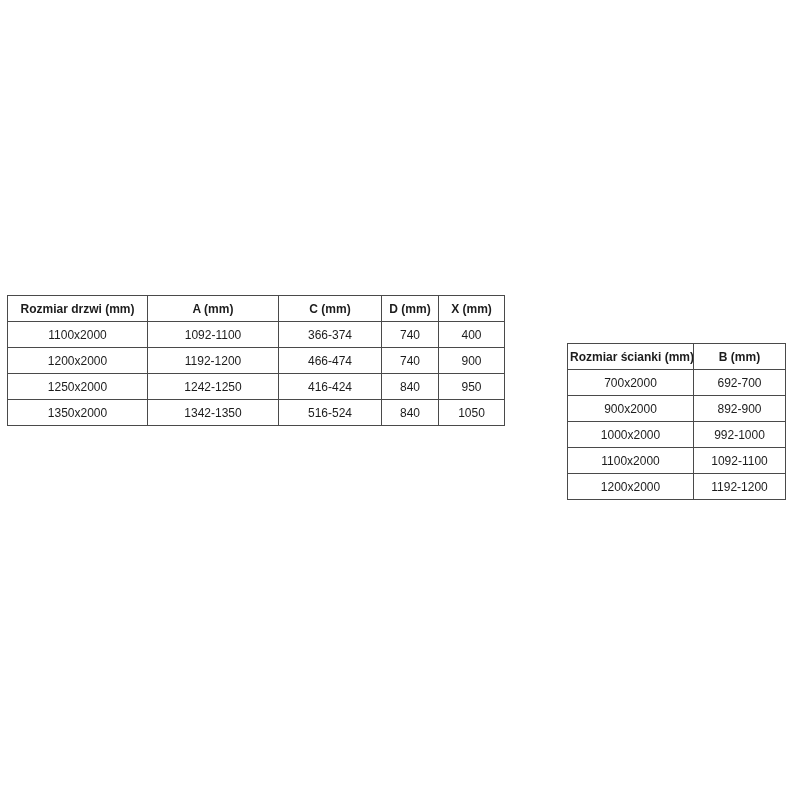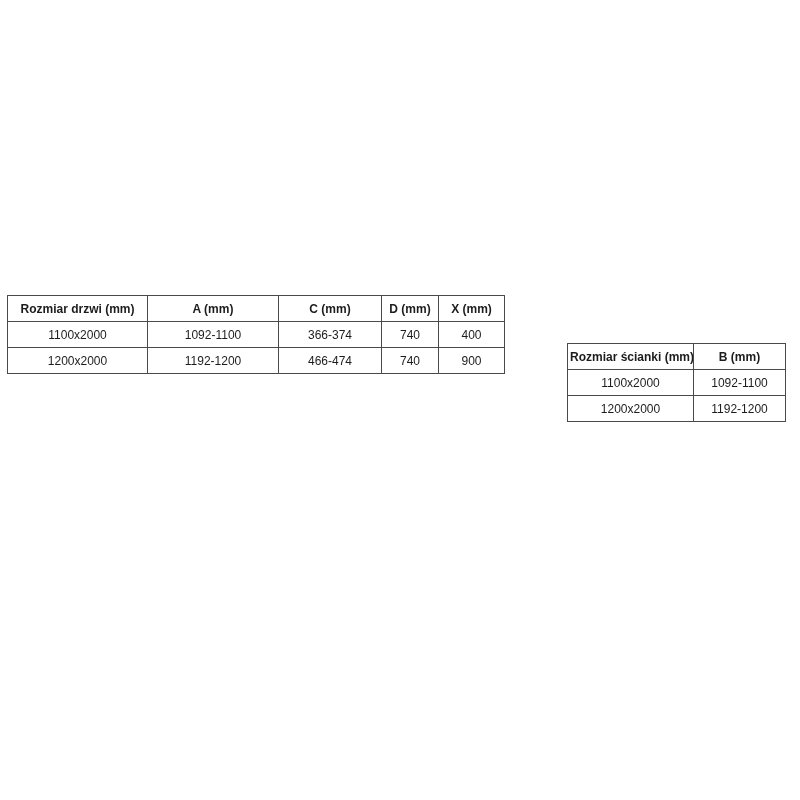--- a/index.html
+++ b/index.html
@@ -82,36 +82,62 @@
           <td>740</td>
           <td>400</td>
         </tr>
         <tr>
           <td>1200x2000</td>
           <td>1192-1200</td>
           <td>466-474</td>
           <td>740</td>
           <td>900</td>
         </tr>
+        <tr>
+          <td>1250x2000</td>
+          <td>1242-1250</td>
+          <td>416-424</td>
+          <td>840</td>
+          <td>950</td>
+        </tr>
+        <tr>
+          <td>1350x2000</td>
+          <td>1342-1350</td>
+          <td>516-524</td>
+          <td>840</td>
+          <td>1050</td>
+        </tr>
       </tbody>
     </table>
 
   <table class="spec-table wall-table">
     <colgroup>
       <col style="width:126px">
       <col style="width:92px">
     </colgroup>
   <thead>
         <tr>
           <th>Rozmiar ścianki (mm)</th>
           <th>B (mm)</th>
         </tr>
       </thead>
       <tbody>
         <tr>
+          <td>700x2000</td>
+          <td>692-700</td>
+        </tr>
+        <tr>
+          <td>900x2000</td>
+          <td>892-900</td>
+        </tr>
+        <tr>
+          <td>1000x2000</td>
+          <td>992-1000</td>
+        </tr>
+        <tr>
           <td>1100x2000</td>
           <td>1092-1100</td>
         </tr>
         <tr>
           <td>1200x2000</td>
           <td>1192-1200</td>
         </tr>
       </tbody>
     </table>
 

